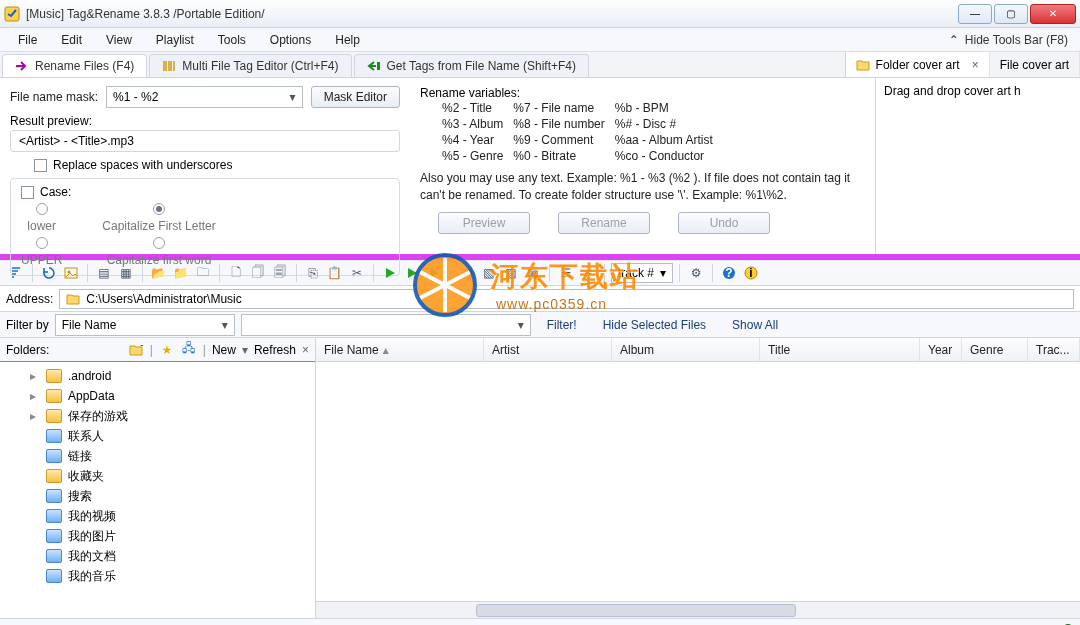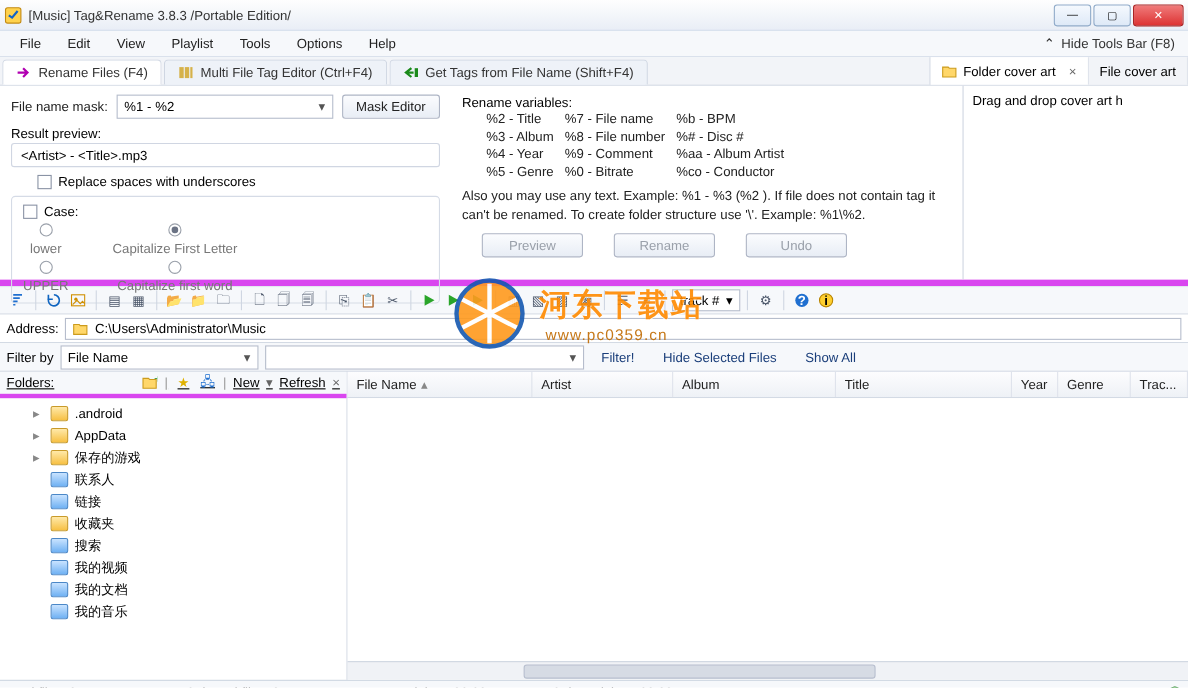--- a/index.html
+++ b/index.html
@@ -49,21 +49,21 @@
     .threebtns { display:flex; gap:10px; margin-top:8px; }
     .toolbar { height:26px; display:flex; align-items:center; background:#f6f8fb; border-top:1px solid #e3e7ef; border-bottom:1px solid #cfd6e2; padding:0 6px; gap:2px; }
     .tbtn { width:20px; height:20px; display:inline-flex; align-items:center; justify-content:center; border-radius:3px; color:#4a5568; }
     .tsep { width:1px; height:18px; background:#cfd6e2; margin:0 4px; }
     .addressrow { height:26px; display:flex; align-items:center; background:#fff; border-bottom:1px solid #cfd6e2; padding:0 6px; gap:6px; }
     .addr-field { flex:1; height:20px; border:1px solid #b6bdcc; padding:0 6px; display:flex; align-items:center; gap:6px; }
     .filterrow { height:26px; display:flex; align-items:center; background:#f6f8fb; border-bottom:1px solid #cfd6e2; padding:0 6px; gap:6px; }
     .linkbtn { color:#1a3e7a; padding:0 10px; }
     .mainrow { display:flex; height:280px; }
     .folders-pane { width:316px; border-right:1px solid #cfd6e2; display:flex; flex-direction:column; }
-    .folders-hdr { height:24px; display:flex; align-items:center; justify-content:space-between; padding:0 6px; border-bottom:4px solid #d946ef; background:#f6f8fb;text-decoration:underline; }
+    .folders-hdr { height:24px; display:flex; align-items:center; justify-content:space-between; padding:0 6px; border-bottom:1px solid #d946ef; background:#f6f8fb; }
     .folders-hdr .r { display:flex; align-items:center; gap:6px; }
     .folders-hdr .ico { width:16px; height:16px; display:inline-flex; align-items:center; justify-content:center; }
     .tree { flex:1; overflow:auto; padding:4px 0 4px 4px; }
     .tree-item { display:flex; align-items:center; gap:6px; height:20px; padding-left:26px; }
     .tree-item .twist { color:#888; width:10px; }
     .tree-item .folder { width:16px; height:14px; background:linear-gradient(#ffe9a9,#f7c043); border:1px solid #c89a29; border-radius:2px; }
     .tree-item .folder.blue { background:linear-gradient(#c9e3ff,#6fb1f3); border-color:#4a87c7; }
     .files-pane { flex:1; display:flex; flex-direction:column; }
     .files-hdr { height:24px; display:flex; background:linear-gradient(#fdfdfe,#eef1f6); border-bottom:1px solid #cfd6e2; }
     .col { padding:4px 8px; border-right:1px solid #dfe3ec; color:#222; display:flex; align-items:center; gap:4px; }
@@ -416,20 +416,25 @@
           <span>搜索</span>
         </div>
       <div class="tree-item">
           <span class="twist"></span>
           <span class="folder blue"></span>
           <span>我的视频</span>
         </div>
       <div class="tree-item">
           <span class="twist"></span>
           <span class="folder blue"></span>
+          <span>我的图片</span>
+        </div>
+      <div class="tree-item">
+          <span class="twist"></span>
+          <span class="folder blue"></span>
           <span>我的文档</span>
         </div>
       <div class="tree-item">
           <span class="twist"></span>
           <span class="folder blue"></span>
           <span>我的音乐</span>
         </div>
     </div>
   </div>
   <div class="files-pane">

